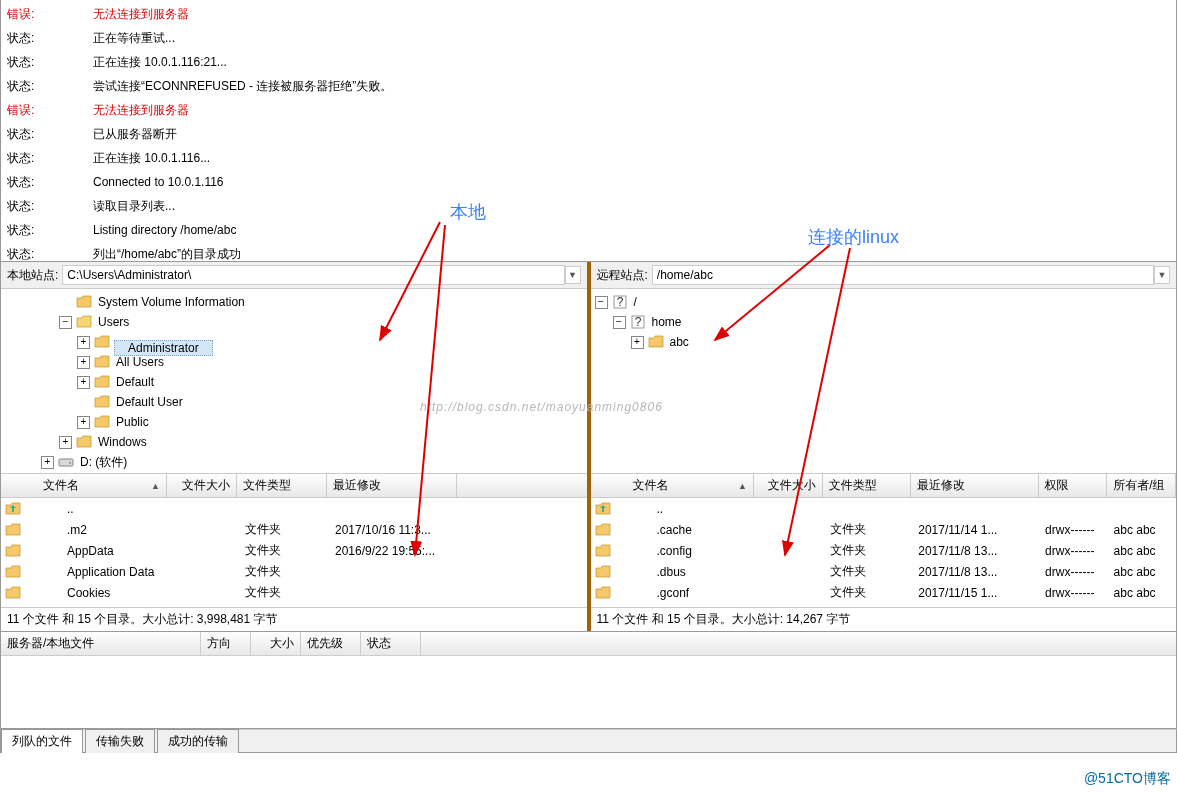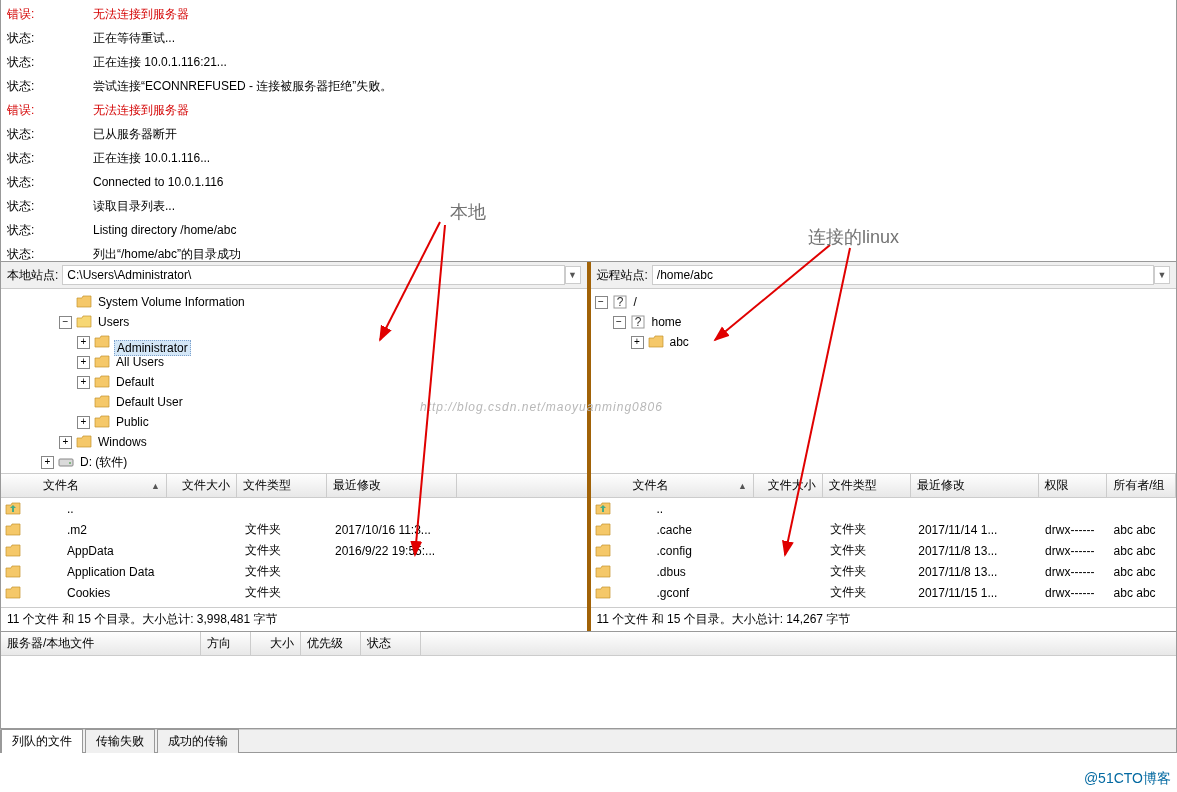--- a/index.html
+++ b/index.html
@@ -13,21 +13,21 @@
 .dual-pane { display: flex; height: 370px; border: 1px solid #999; border-top: none; }
 .pane { flex: 1; display: flex; flex-direction: column; overflow: hidden; }
 .pane.left { border-right: 4px solid #a16207; }
 .site-bar { display: flex; align-items: center; padding: 3px 6px; border-bottom: 1px solid #ccc; background: #f0f0f0; }
 .site-bar label { margin-right: 4px; }
 .site-bar input { flex: 1; border: 1px solid #ccc; padding: 2px 4px; background: #fff; }
 .site-bar .dd { width: 16px; height: 18px; border: 1px solid #ccc; background: #fff; display: flex; align-items: center; justify-content: center; font-size: 9px; color: #555; }
 
 .tree-area { height: 185px; border-bottom: 1px solid #ccc; overflow-y: scroll; background: #fff; padding: 3px 0; position: relative; }
 .tree-node { display: flex; align-items: center; height: 20px; cursor: default; }
-.tree-node.selected span.nodelabel { background: #d4e7f7; border: 1px dotted #7da2ce; padding: 0 2px; margin-top: 12px; }
+.tree-node.selected span.nodelabel { background: #d4e7f7; border: 1px dotted #7da2ce; padding: 0 13px; margin-top: 12px; }
 .expander { width: 13px; height: 13px; border: 1px solid #878787; display: inline-flex; align-items: center; justify-content: center; font-size: 10px; margin-right: 4px; color: #000; line-height:1; background:#fff; }
 .exp-spacer { width: 17px; display: inline-block; }
 .indent { display: inline-block; }
 .folder-icon { width: 16px; height: 14px; display: inline-block; margin-right: 4px; position: relative; }
 .folder-icon svg { display: block; }
 .nodelabel { padding: 0 2px; }
 
 .list-area { flex: 1; display: flex; flex-direction: column; overflow: hidden; }
 .list-header { display: flex; background: linear-gradient(#fefefe,#e8e8e8); border-bottom: 1px solid #ccc; }
 .list-header .col { padding: 3px 6px; border-right: 1px solid #ccc; font-size: 12px; }
@@ -40,21 +40,21 @@
 
 .queue-panel { border: 1px solid #999; border-top: none; height: 97px; display: flex; flex-direction: column; }
 .queue-header { display: flex; background: linear-gradient(#fefefe,#e8e8e8); border-bottom: 1px solid #ccc; }
 .queue-header .col { padding: 3px 6px; border-right: 1px solid #ccc; }
 .queue-body { flex: 1; background: #fff; }
 
 .tabs-bar { display: flex; border: 1px solid #999; border-top: 1px solid #ccc; background: #f0f0f0; height: 24px; align-items: flex-end; }
 .tab { padding: 3px 10px; border: 1px solid #999; border-bottom: none; margin-right: 2px; background: #fff; position: relative; top: 1px; font-size: 12px; }
 .tab.inactive { background: #f0f0f0; }
 
-.annotation { position: absolute; color: #737373; font-size: 18px; z-index: 50; pointer-events: none; }
+.annotation { position: absolute; color: #3b82f6; font-size: 18px; z-index: 50; pointer-events: none; }
 svg.overlay { position: absolute; top: 0; left: 0; z-index: 40; pointer-events: none; }
 .watermark { position: absolute; color: #b8b8b8; font-size: 12px; letter-spacing: 1px; z-index: 5; font-style: italic; }
 .copyright-wm { position:absolute; right:6px; bottom:4px; color:#0369a1; font-size:14px; z-index:60; }
 
 .col-name { width: 130px; margin-left: 36px; }
 .col-size { width: 70px; text-align: right; }
 .col-type { width: 90px; }
 .col-mtime { width: 130px; }
 .col-perm { width: 70px; }
 .col-owner { width: 70px; }

